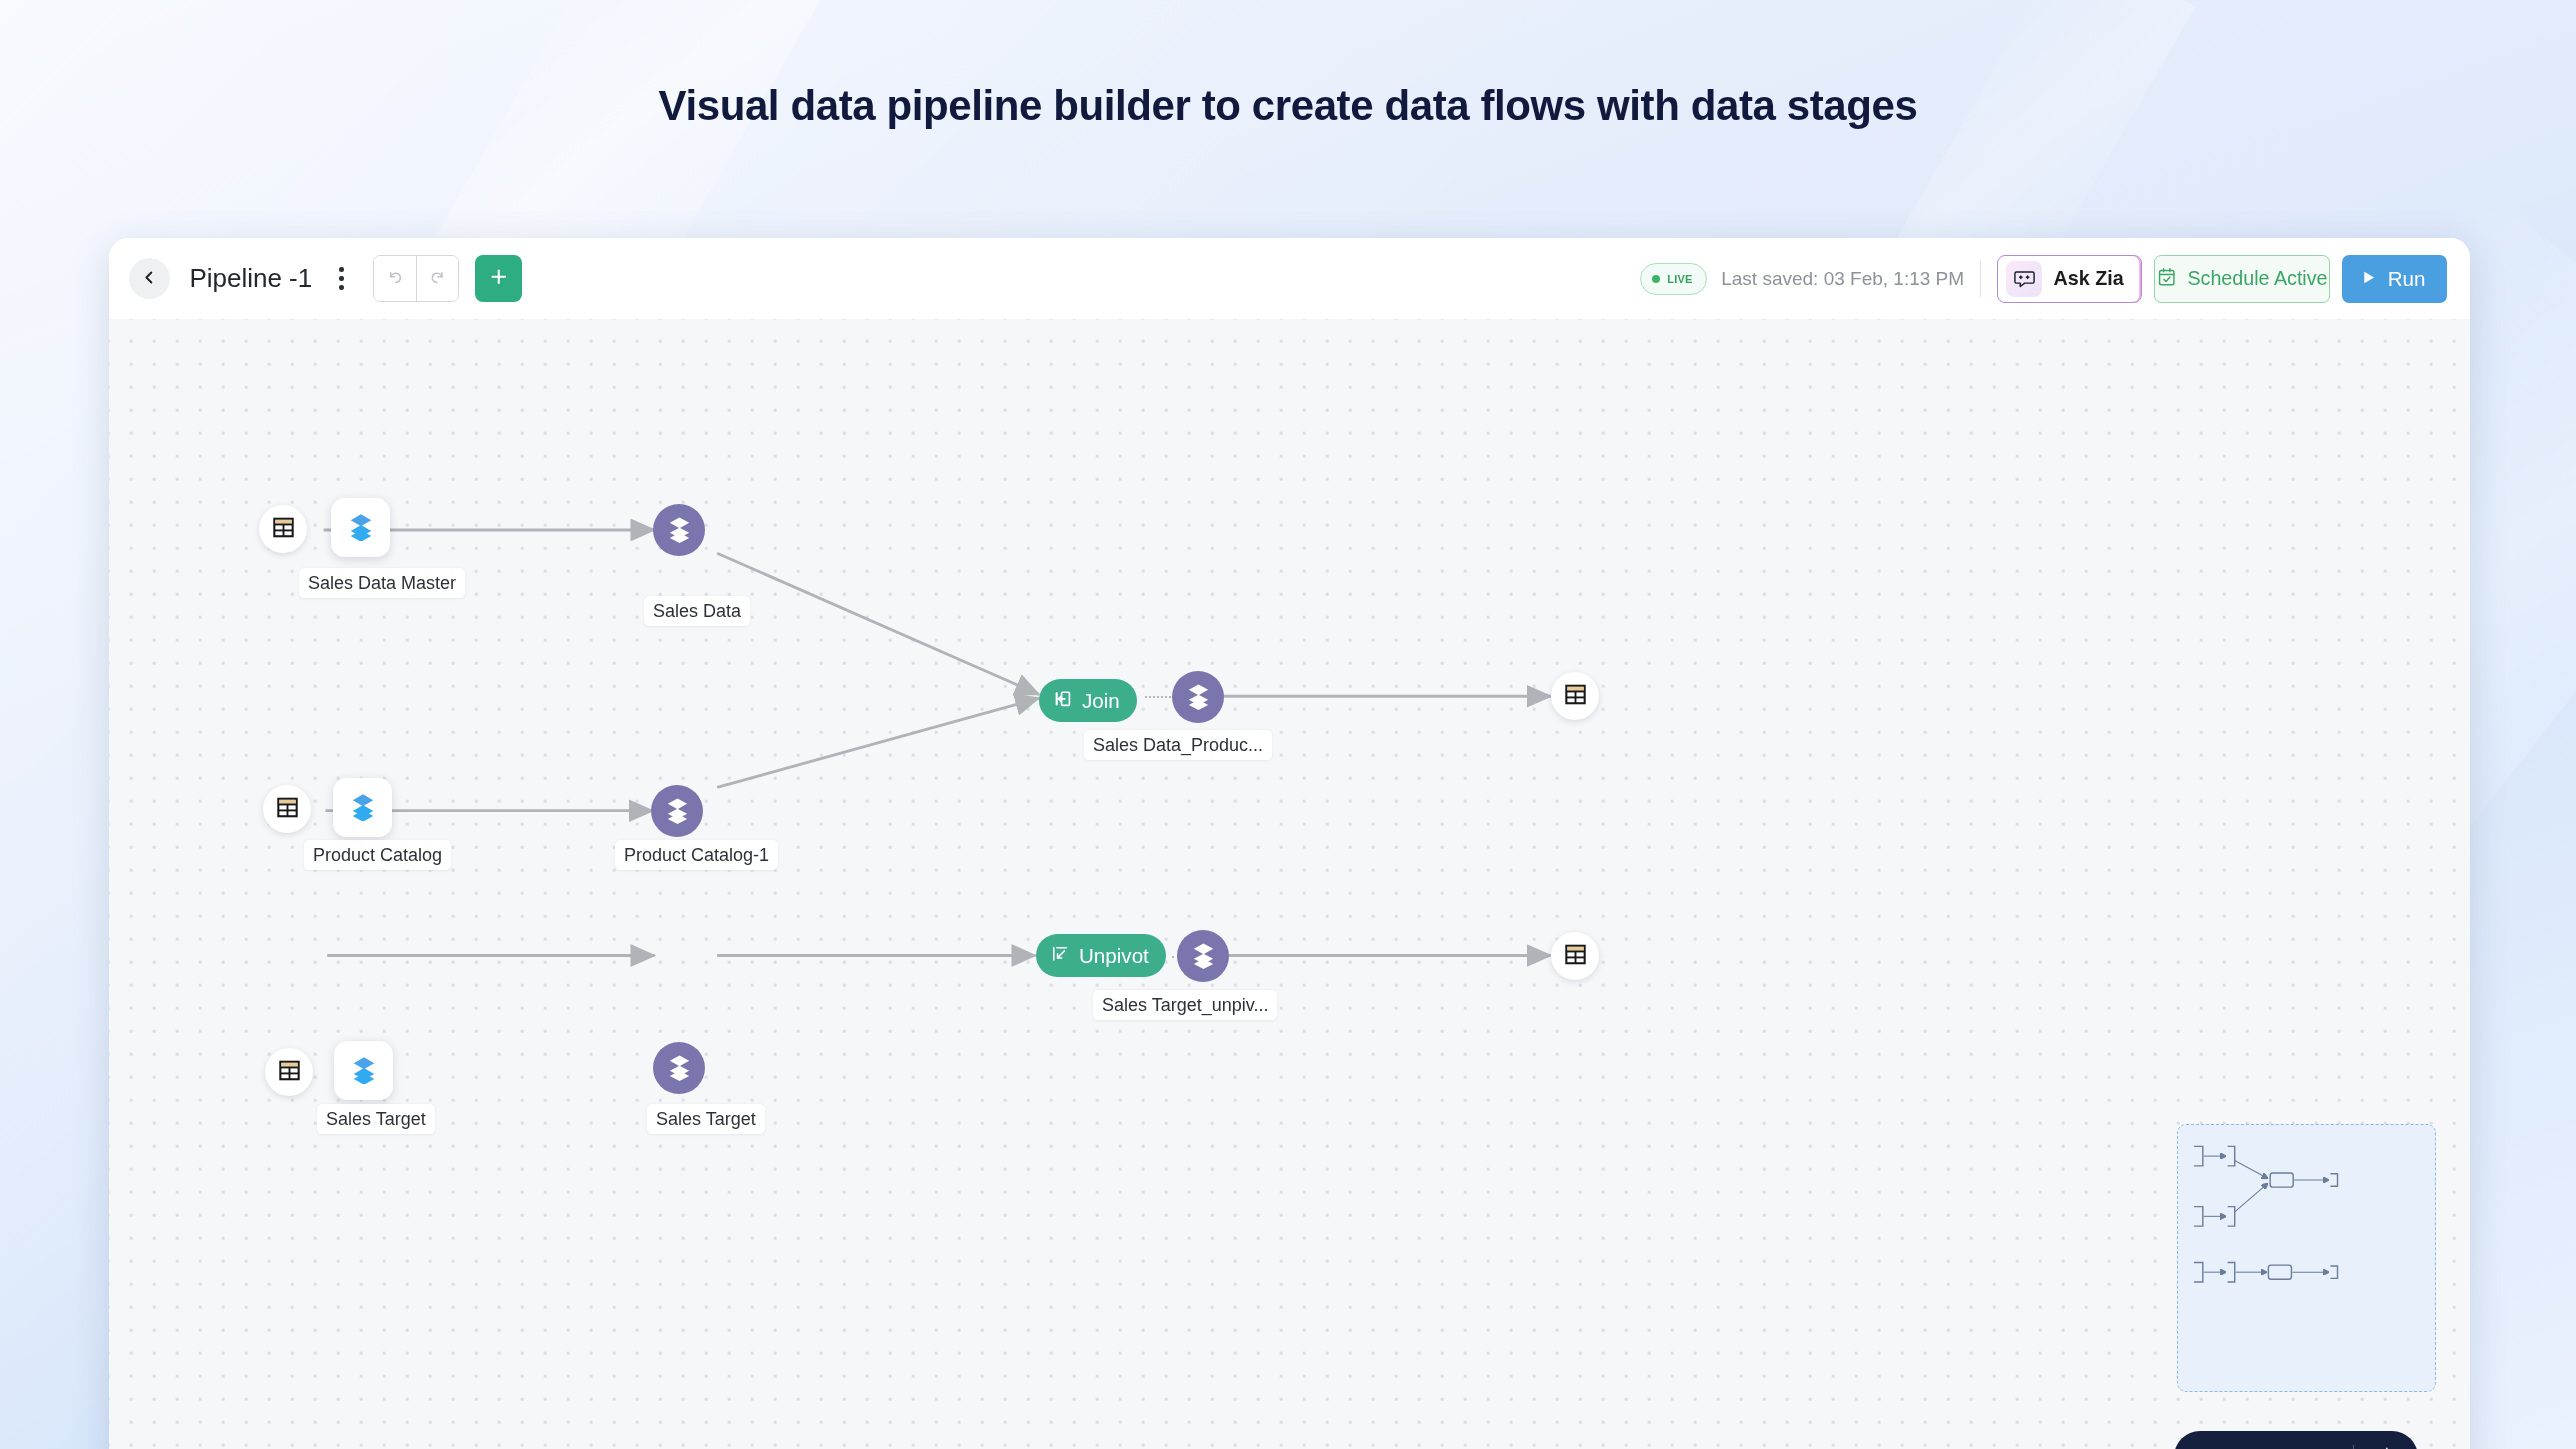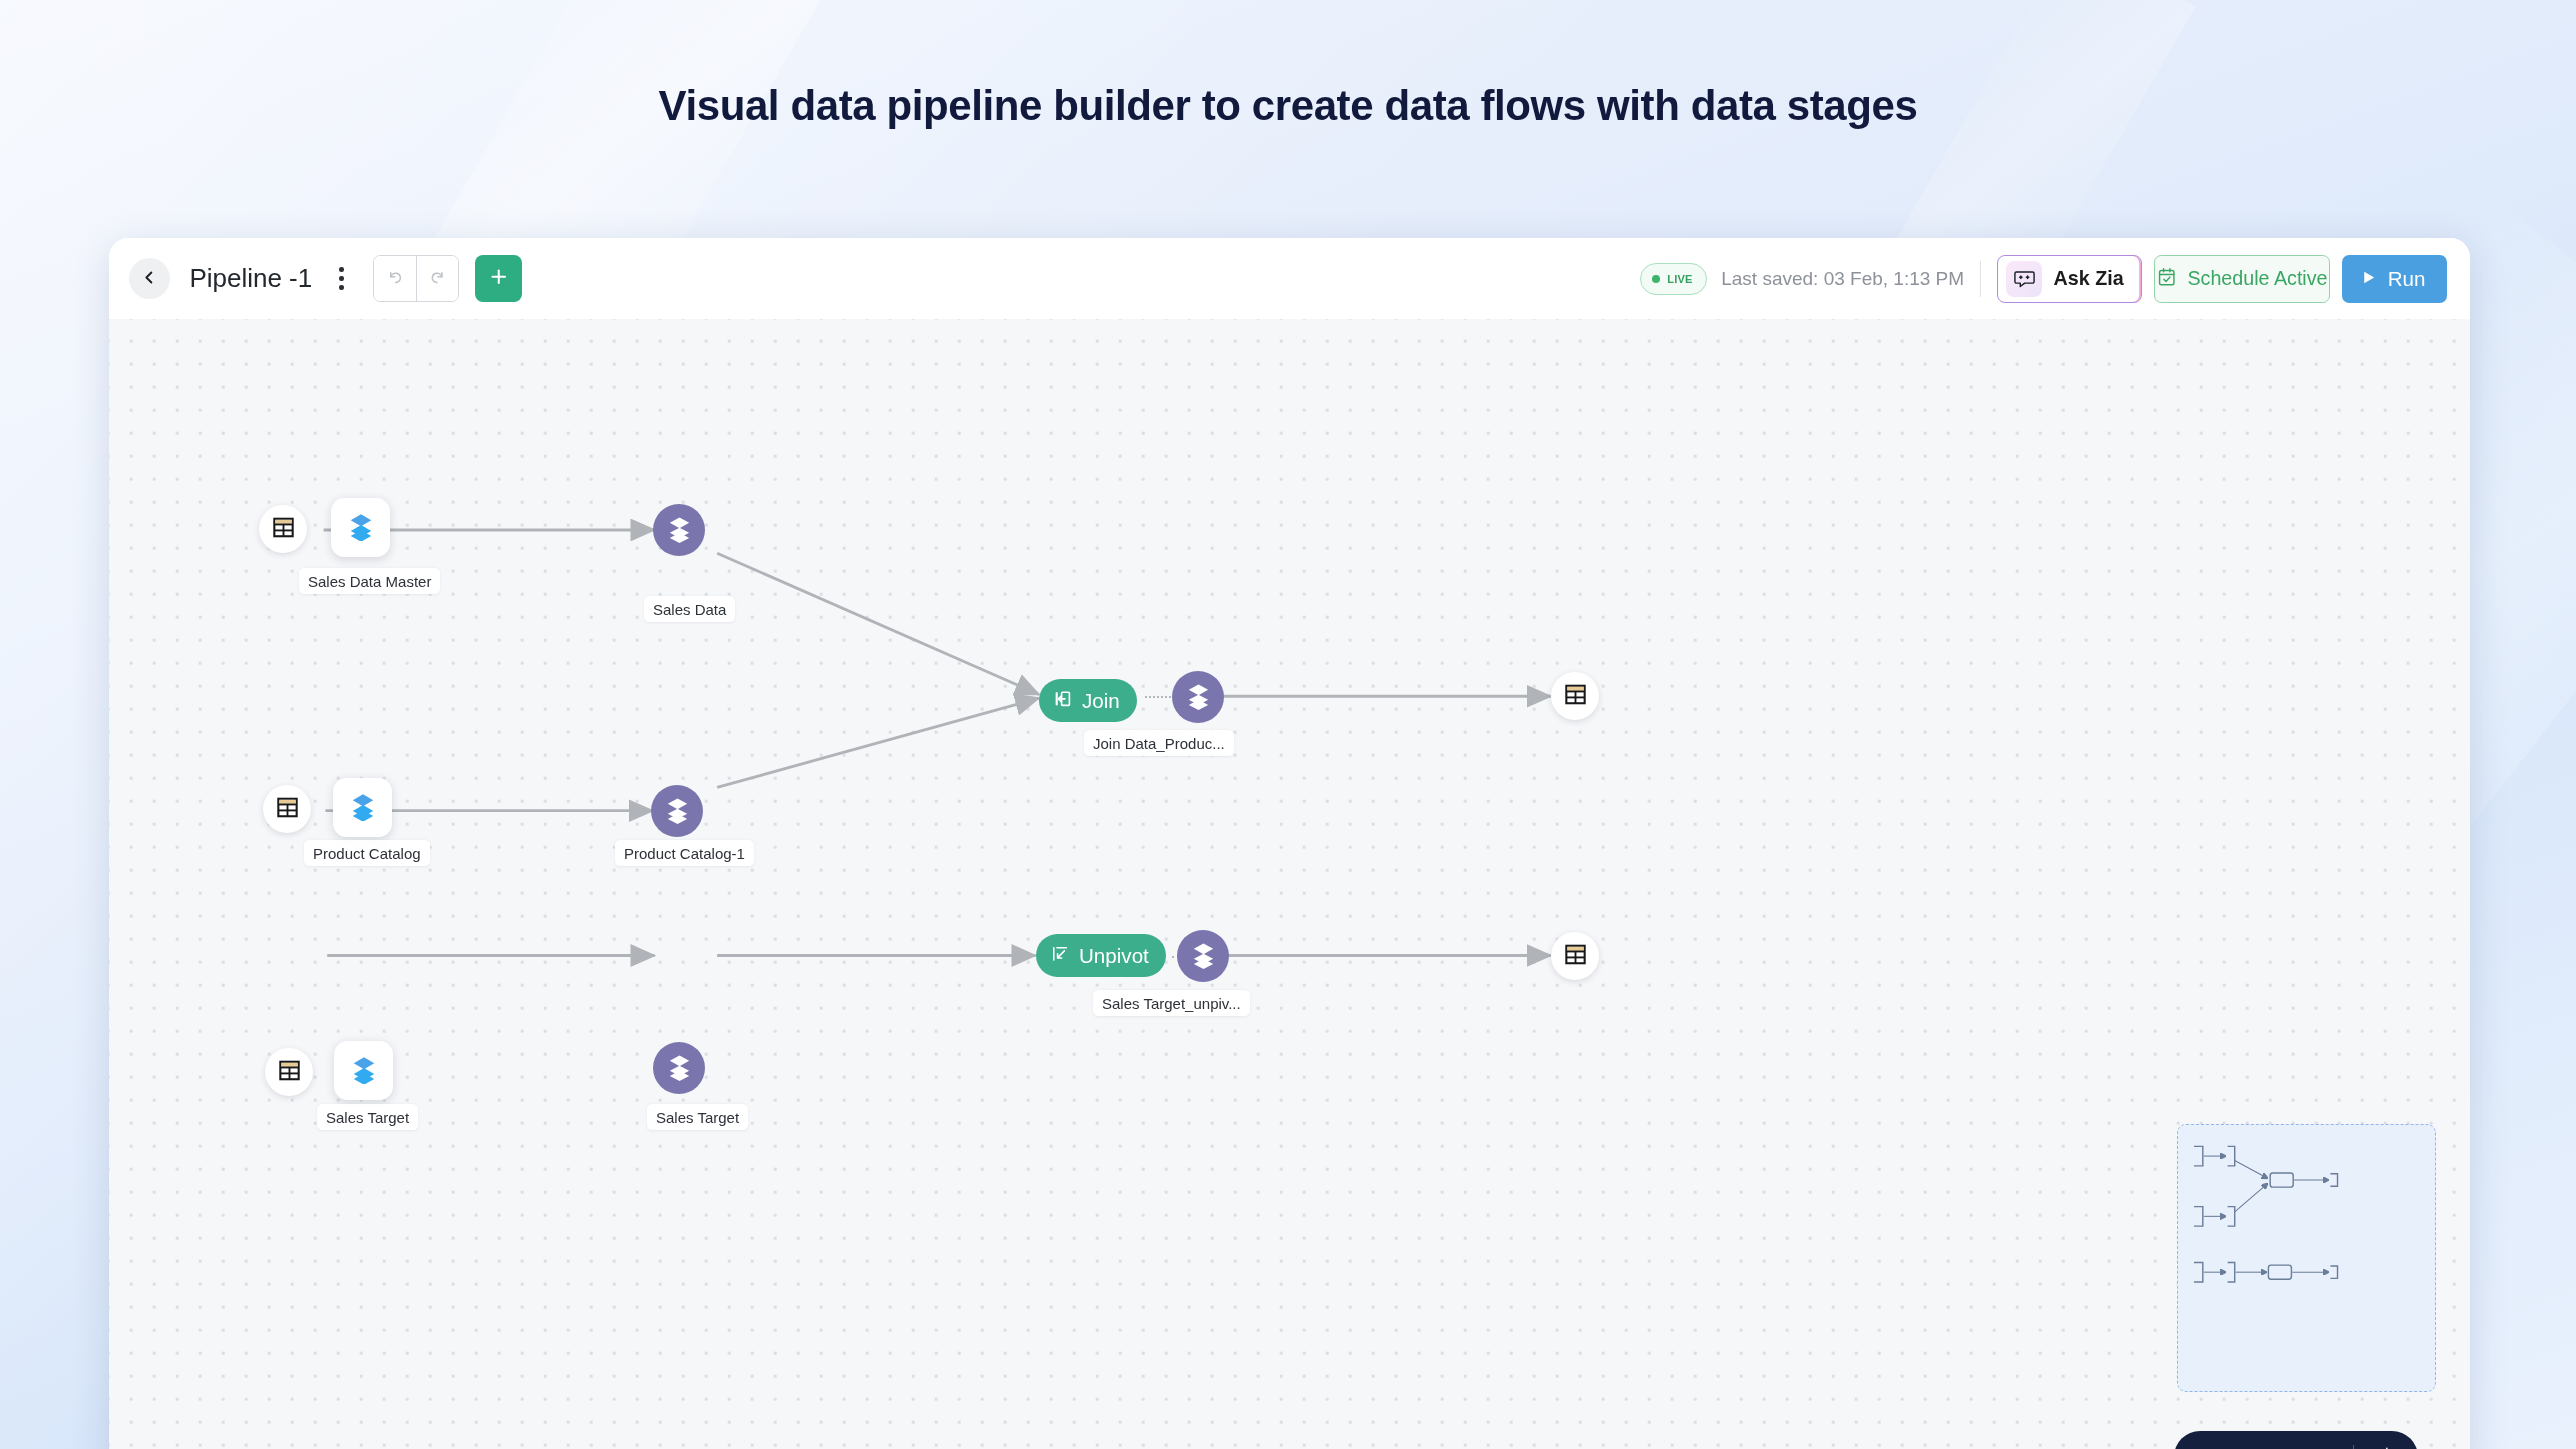--- a/index.html
+++ b/index.html
@@ -175,21 +175,21 @@
     padding: 0 17px 0 14.3px; cursor: pointer;
   }
   .op-pill svg { width: 19.7px; height: 19.7px; flex: none; }
   .op-label { font-size: 20.6px; color: #fff; white-space: nowrap; }
 
   .node-label {
     position: absolute;
     background: rgba(255,255,255,0.93);
     border-radius: 5.4px;
     padding: 4.5px 9px;
-    font-size: 15px; color: #2d3138; white-space: nowrap;
+    font-size: 18px; color: #2d3138; white-space: nowrap;
     box-shadow: 0 0.9px 2.7px rgba(30,45,75,0.08);
     cursor: pointer;
   }
 
   .dotted-link {
     position: absolute; height: 0; border-top: 2.7px dotted #b4b7bd;
   }
 
   
   .minimap {
@@ -443,21 +443,21 @@
       <div class="stage-circle">
         <span>
           <svg viewBox="0 0 24 24">
             <polygon points="12,2.8 20,7.3 12,11.8 4,7.3" fill="#ffffff"></polygon>
             <polygon points="12,11.4 20,15.6 12,19.8 4,15.6" fill="#ffffff"></polygon>
             <polygon points="12,15.6 20,19.8 12,24 4,19.8" fill="#ffffff"></polygon>
           </svg>
         </span>
       </div>
     </div>
-    <div class="node-label" style="left:975px; top:411px;">Join Data_Produc...</div>
+    <div class="node-label" style="left:975px; top:411px;">Sales Data_Produc...</div>
 
     <div class="node" style="left:1442px; top:353px;">
       <div class="table-chip">
         <span>
           <svg viewBox="0 0 24 24">
             <rect x="3.2" y="3.6" width="17.6" height="16.8" fill="#ffffff" stroke="#17181a" stroke-width="2"></rect>
             <rect x="4.2" y="4.6" width="15.6" height="4.4" fill="#e8ca97"></rect>
             <line x1="3.2" y1="9.1" x2="20.8" y2="9.1" stroke="#17181a" stroke-width="1.8"></line>
             <line x1="3.2" y1="14.8" x2="20.8" y2="14.8" stroke="#17181a" stroke-width="1.8"></line>
             <line x1="12" y1="9.1" x2="12" y2="20.4" stroke="#17181a" stroke-width="1.8"></line>

